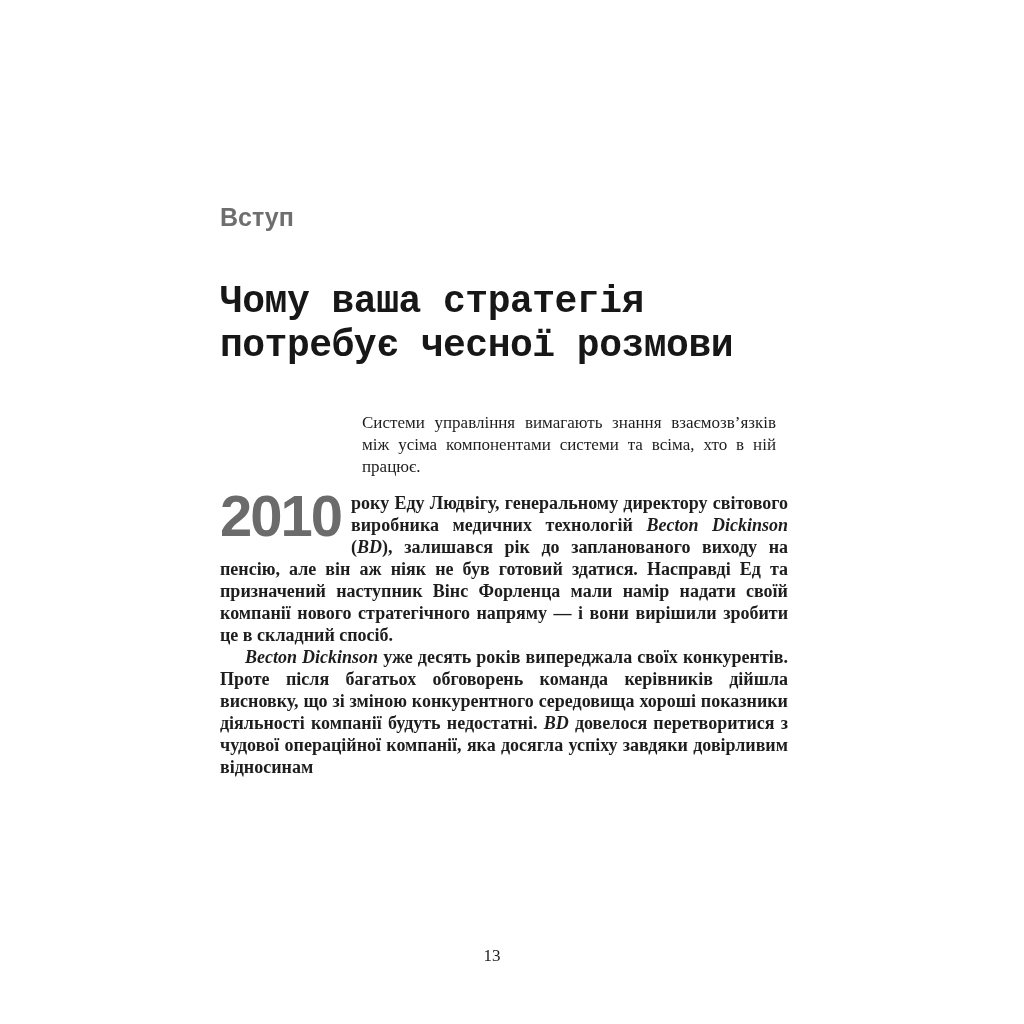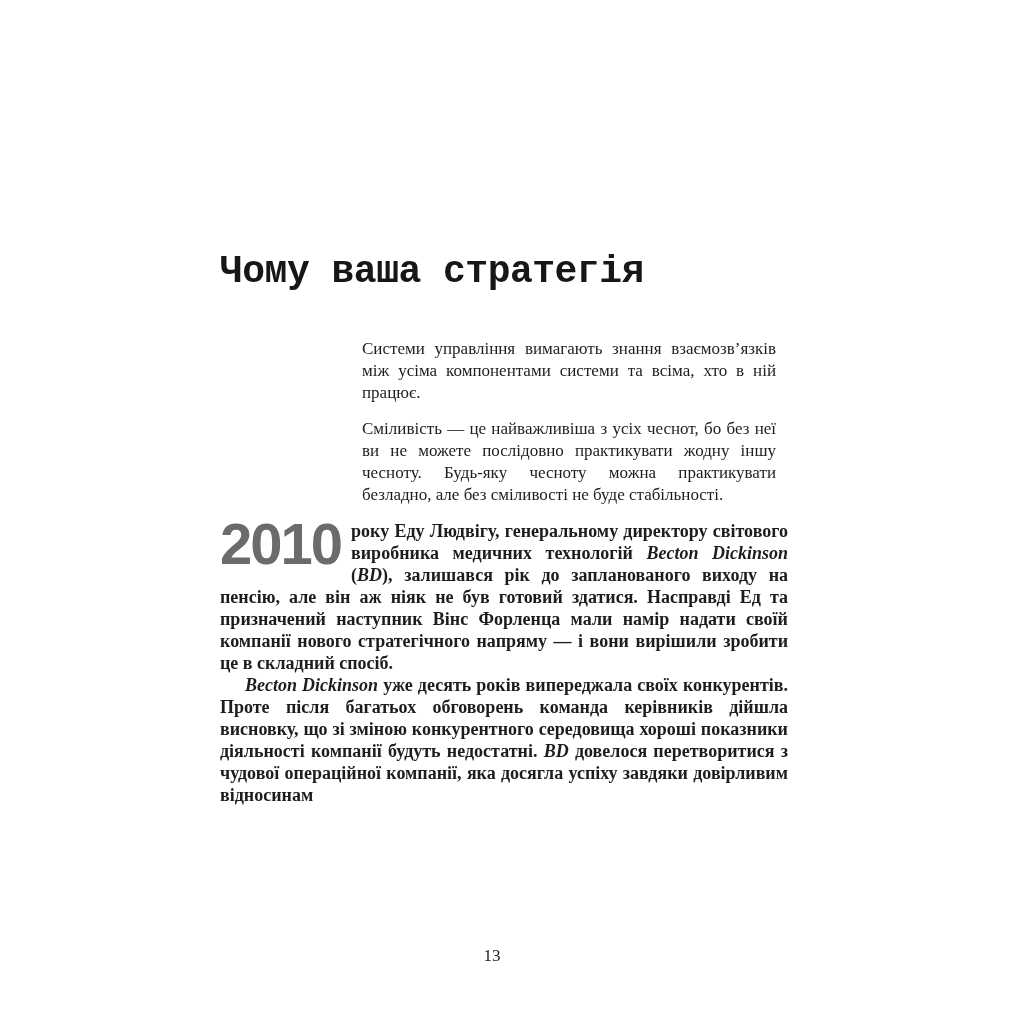--- a/index.html
+++ b/index.html
@@ -84,29 +84,29 @@
     font-size: 17px;
     color: var(--body, #1d1d1d);
   }
   i.emph { font-style: italic; }
 </style>
 </head>
 <body>
 
 <div class="page">
   <header class="chapter-header">
-    <h1 class="title"><span>Чому ваша стратегія</span><br></h1>
+    <div class="kicker">Вступ</div>
+    <h1 class="title"><span>Чому ваша стратегія</span><br><span>потребує чесної розмови</span></h1>
   </header>
 
   <section class="epigraphs">
       <figure class="epigraph">
         <blockquote class="quote">Системи управління вимагають знання взаємозв’язків між усіма компонентами системи та всіма, хто в ній працює.</blockquote>
       </figure>
       <figure class="epigraph">
-        <blockquote class="quote">Сміливість — це найважливіша з усіх чеснот, бо без неї ви не можете послідовно практикувати жодну іншу чесноту. Будь-яку чесноту можна практикувати безладно, але без сміливості не буде стабільності.</blockquote>
       </figure>
     </section>
 
   <section class="body-text">
       <p><span class="dropcap">2010</span><span>року Еду Людвігу, генеральному директору світового виробника медичних технологій </span><i class="emph">Becton Dickinson</i><span> (</span><i class="emph">BD</i><span>), залишався рік до запланованого виходу на пенсію, але він аж ніяк не був готовий здатися. Насправді Ед та призначений наступник Вінс Форленца мали намір надати своїй компанії нового стратегічного напряму — і вони вирішили зробити це в складний спосіб.</span></p>
       <p class="indent"><i class="emph">Becton Dickinson</i><span> уже десять років випереджала своїх конкурентів. Проте після багатьох обговорень команда керівників дійшла висновку, що зі зміною конкурентного середовища хороші показники діяльності компанії будуть недостатні. </span><i class="emph">BD</i><span> довелося перетворитися з чудової операційної компанії, яка досягла успіху завдяки довірливим відносинам</span></p>
     </section>
 
   <footer class="folio">13</footer>
 </div>

